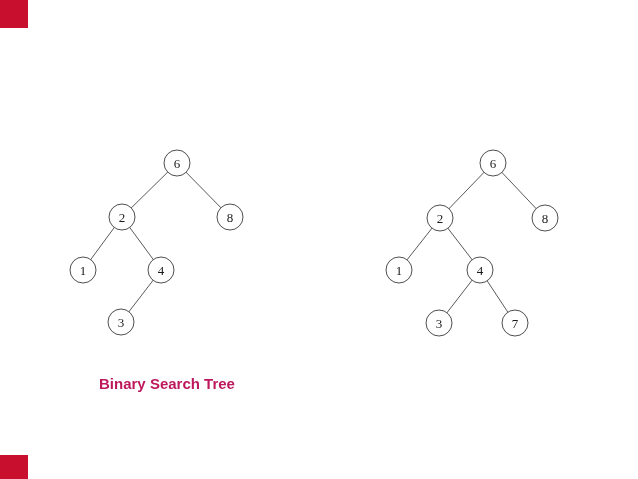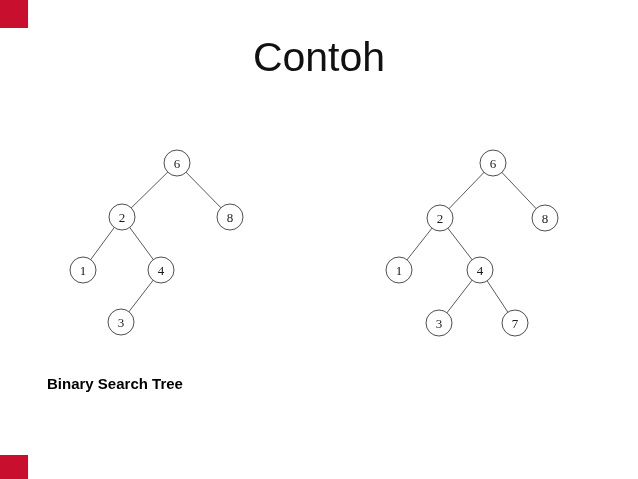--- a/index.html
+++ b/index.html
@@ -35,37 +35,36 @@
     position: absolute;
     top: 0;
     left: 0;
     width: 638px;
     height: 479px;
   }
   .caption {
     position: absolute;
     top: 375px;
     width: 240px;
-    text-align: left;
+    text-align: center;
     font-size: 15px;
     font-weight: 700;
-    color: #000000;
+    color: #be185d;
     white-space: nowrap;
   }
   .caption-left  { left: 47px; }
   .caption-right { left: 386px; }
 </style>
 </head>
 <body>
 
 <div class="slide" style="background: rgb(255, 255, 255);">
   <div class="corner-square top" style="background: rgb(200, 16, 46);"></div>
   <div class="corner-square bottom" style="background: rgb(200, 16, 46);"></div>
 
-  <h1 class="title">Contoh</h1>
 
   <svg id="tree-canvas" class="tree-canvas" viewBox="0 0 638 479">
       <g>
         <line x1="177" y1="163" x2="122" y2="217" stroke="#5a5a5a" stroke-width="1"></line>
         <line x1="177" y1="163" x2="230" y2="217" stroke="#5a5a5a" stroke-width="1"></line>
         <line x1="122" y1="217" x2="83" y2="270" stroke="#5a5a5a" stroke-width="1"></line>
         <line x1="122" y1="217" x2="161" y2="270" stroke="#5a5a5a" stroke-width="1"></line>
         <line x1="161" y1="270" x2="121" y2="322" stroke="#5a5a5a" stroke-width="1"></line>
         <circle cx="177" cy="163" r="13" fill="#ffffff" stroke="#4f4f4f" stroke-width="1"></circle>
         <text x="177" y="163.5" text-anchor="middle" dominant-baseline="central" fill="#1a1a1a" font-size="13" font-family="&quot;Liberation Serif&quot;, serif">6</text>

